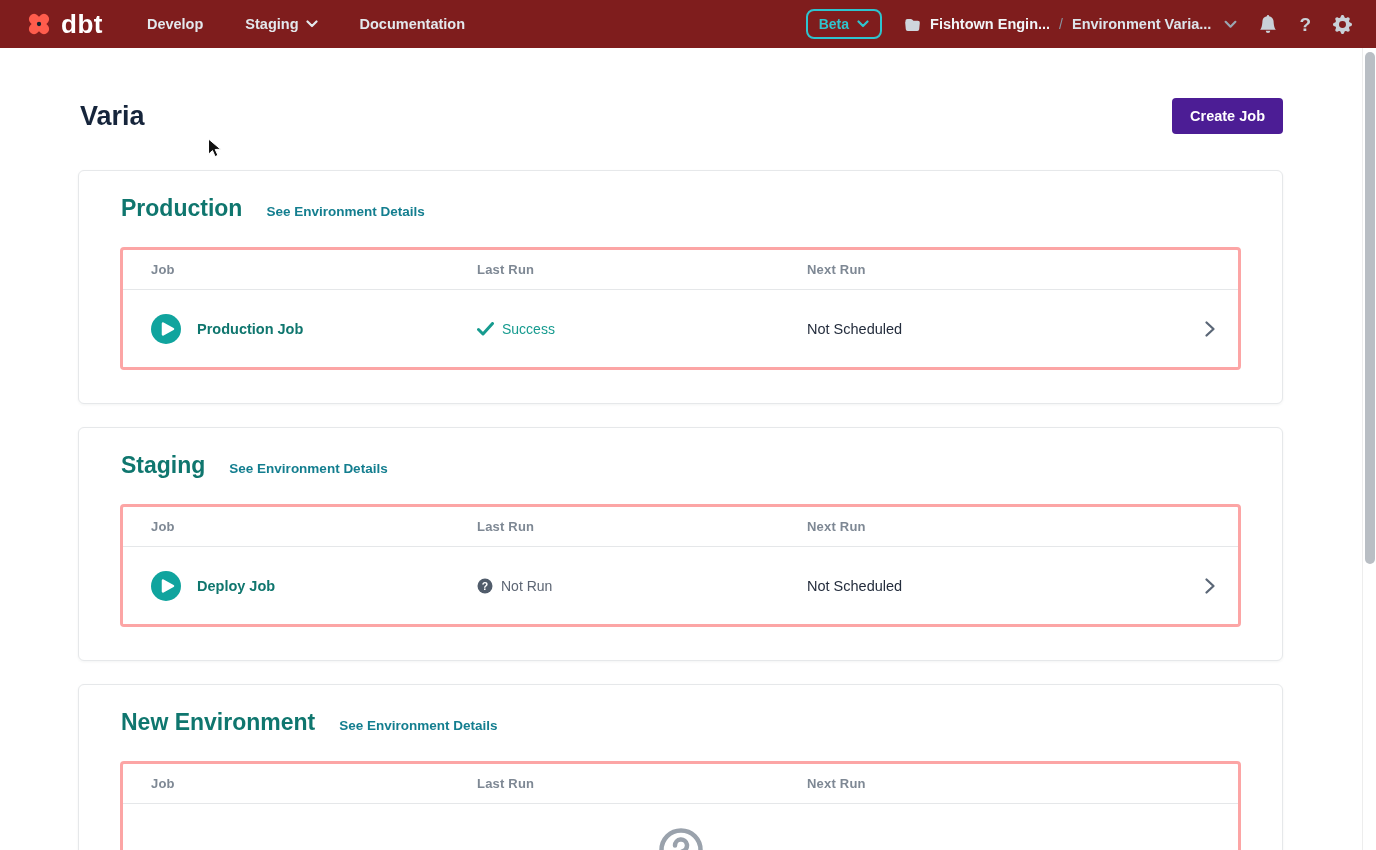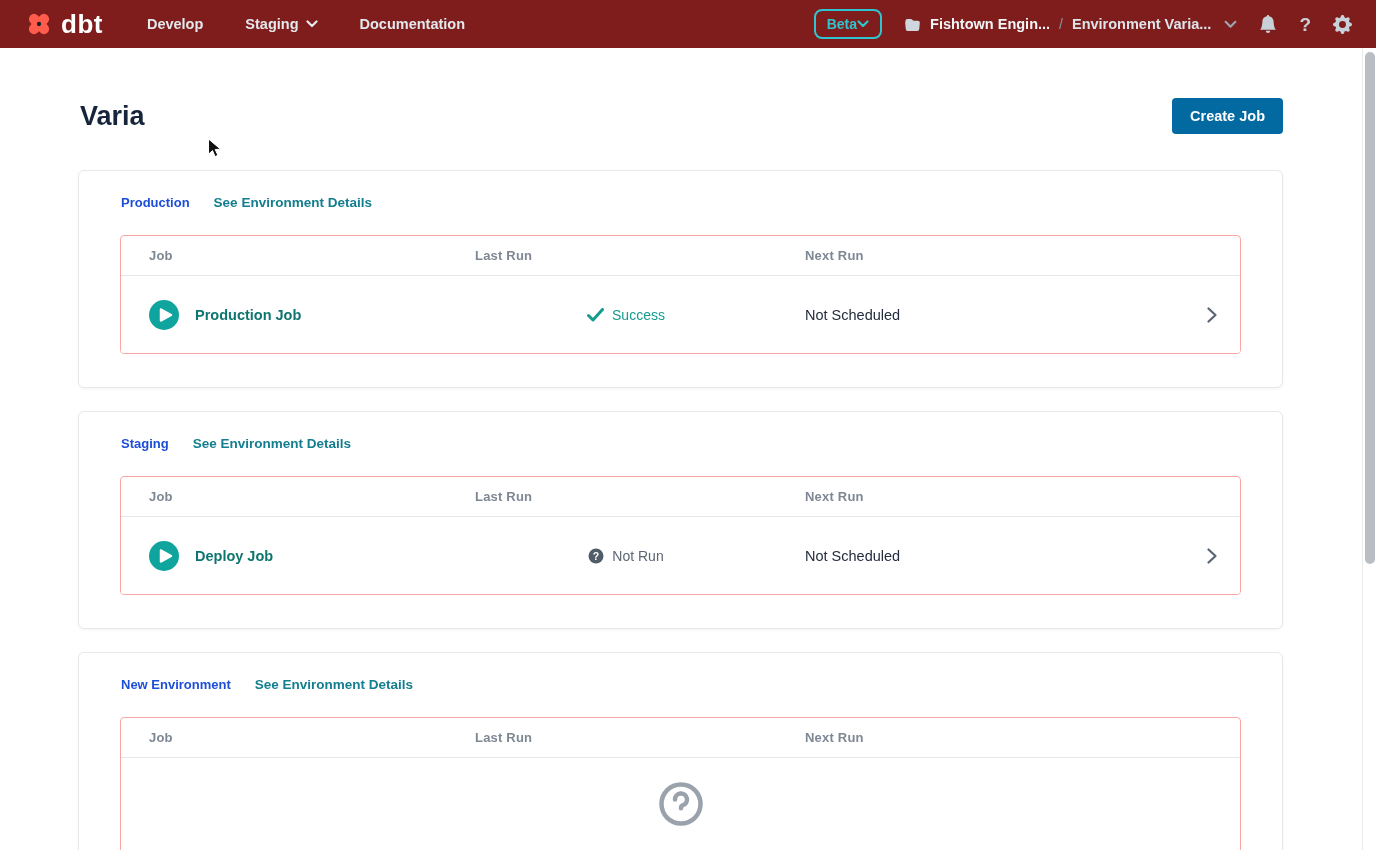--- a/index.html
+++ b/index.html
@@ -8,59 +8,59 @@
 
   
   .navbar { height: 48px; background: #7f1d1d; display: flex; align-items: center;
     padding: 0 24px 0 24px; color: #e3e8ec; position: relative; z-index: 10; }
   .logo { display: flex; align-items: center; gap: 7px; margin-right: 36px; cursor: pointer; }
   .logo-text { font-size: 26px; font-weight: 700; color: #ffffff; letter-spacing: 0.5px; line-height: 1; }
   .nav-items { display: flex; align-items: center; gap: 34px; }
   .nav-item { font-size: 14.5px; font-weight: 600; color: #e3e8ec; display: flex;
     align-items: center; gap: 7px; cursor: pointer; margin-left: 8px; }
   .nav-right { margin-left: auto; display: flex; align-items: center; gap: 22px; }
-  .beta-btn { display: flex; align-items: center; border: 2px solid #2fc4ce;
+  .beta-btn { display: flex; align-items: center; gap: 8px; border: 2px solid #2fc4ce;
     color: #2fc4ce; border-radius: 8px; padding: 5px 11px; font-size: 14px; font-weight: 700;
     background: transparent; cursor: pointer; }
   .breadcrumb { display: flex; align-items: center; gap: 9px; }
   .bc-project { font-size: 14.5px; font-weight: 700; color: #f2f5f7; }
   .bc-sep { color: #8a97a4; font-size: 14px; }
   .bc-page { font-size: 14.5px; font-weight: 600; color: #dde4ea; }
   .icon-btn { display: flex; align-items: center; justify-content: center; cursor: pointer; }
   .help-glyph { font-size: 19px; font-weight: 700; color: #c9d1d8; line-height: 1; }
 
   
   .page-head { display: flex; align-items: center; justify-content: space-between;
     margin: 50px 93px 36px 80px; }
   .page-title { font-size: 27px; font-weight: 700; color: #16253b; line-height: 32px; }
-  .create-btn { background: #0369a1; color: #ffffff; border: none; border-radius: 4px;
+  .create-btn { background: #4c1d95; color: #ffffff; border: none; border-radius: 4px;
     padding: 10px 18px; font-size: 14.5px; font-weight: 600; cursor: pointer;
     font-family: "Liberation Sans", sans-serif; }
 
   
   .card { width: 1205px; margin: 0 0 23px 78px; background: #ffffff;
     border: 1px solid #e6e8ea; border-radius: 6px; box-shadow: 0 1px 3px rgba(20,34,46,0.05); }
   .card-head { display: flex; align-items: baseline; padding: 24px 42px 0 42px; }
-  .env-title { font-size: 13px; font-weight: 700; color: #1d4ed8; }
+  .env-title { font-size: 23px; font-weight: 700; color: #0f766e; }
   .env-link { font-size: 13.5px; font-weight: 700; color: #137e8f; margin-left: 24px;
     cursor: pointer; text-decoration: none; }
 
-  .jobs-table { margin: 25px 41px 33px 41px; border: 1px solid #fca5a5; border-radius: 4px;
+  .jobs-table { margin: 25px 41px 33px 41px; border: 3px solid #fca5a5; border-radius: 4px;
     overflow: hidden; }
   .t-head { display: grid; grid-template-columns: 326px 330px 1fr 56px; height: 40px;
     align-items: center; border-bottom: 1px solid #e5e7e9; }
   .th { font-size: 13px; font-weight: 600; color: #7e8894; padding-left: 28px; letter-spacing: 0.2px; }
   .t-row { display: grid; grid-template-columns: 326px 330px 1fr 56px; min-height: 77px;
     align-items: center; cursor: pointer; background: #ffffff; }
   .cell { padding-left: 28px; font-size: 14.5px; color: #242d3d; }
   .job-cell { display: flex; align-items: center; gap: 16px; }
   .play { width: 30px; height: 30px; display: flex; cursor: pointer; flex: 0 0 30px; }
   .job-name { font-size: 14.5px; font-weight: 700; color: #0f766e; }
   .lr-date { font-size: 14.5px; color: #242d3d; margin-bottom: 5px; }
-  .lr-status { display: flex; align-items: center; gap: 8px; font-size: 14px; justify-content: center; }
+  .lr-status { display: flex; align-items: center; gap: 8px; font-size: 14px; }
   .lr-status.success span { color: #169b8f; }
   .lr-status.notrun span { color: #5d6674; }
   .chev { padding-left: 0; display: flex; justify-content: center; }
 
   .empty-body { height: 130px; display: flex; justify-content: center; }
   .empty-icon { margin-top: 22px; }
 
   
   .scroll-track { position: absolute; top: 48px; right: 0; width: 14px; height: 802px;
     background: #ffffff; border-left: 1px solid #ededed; z-index: 20; }

